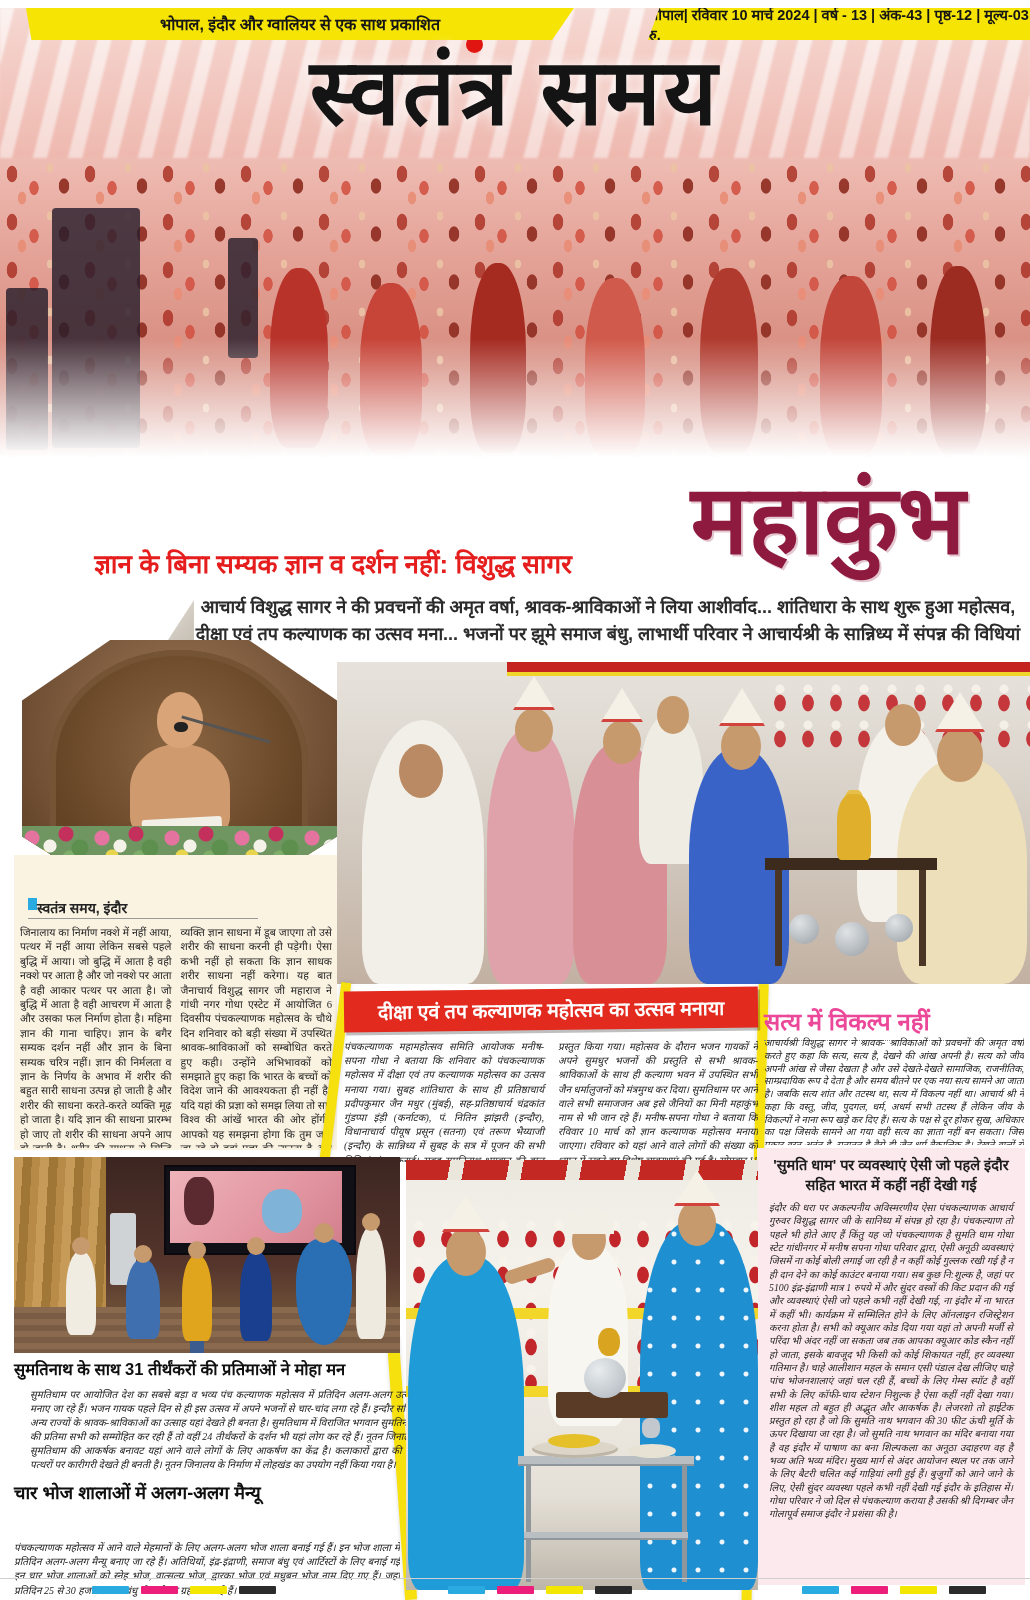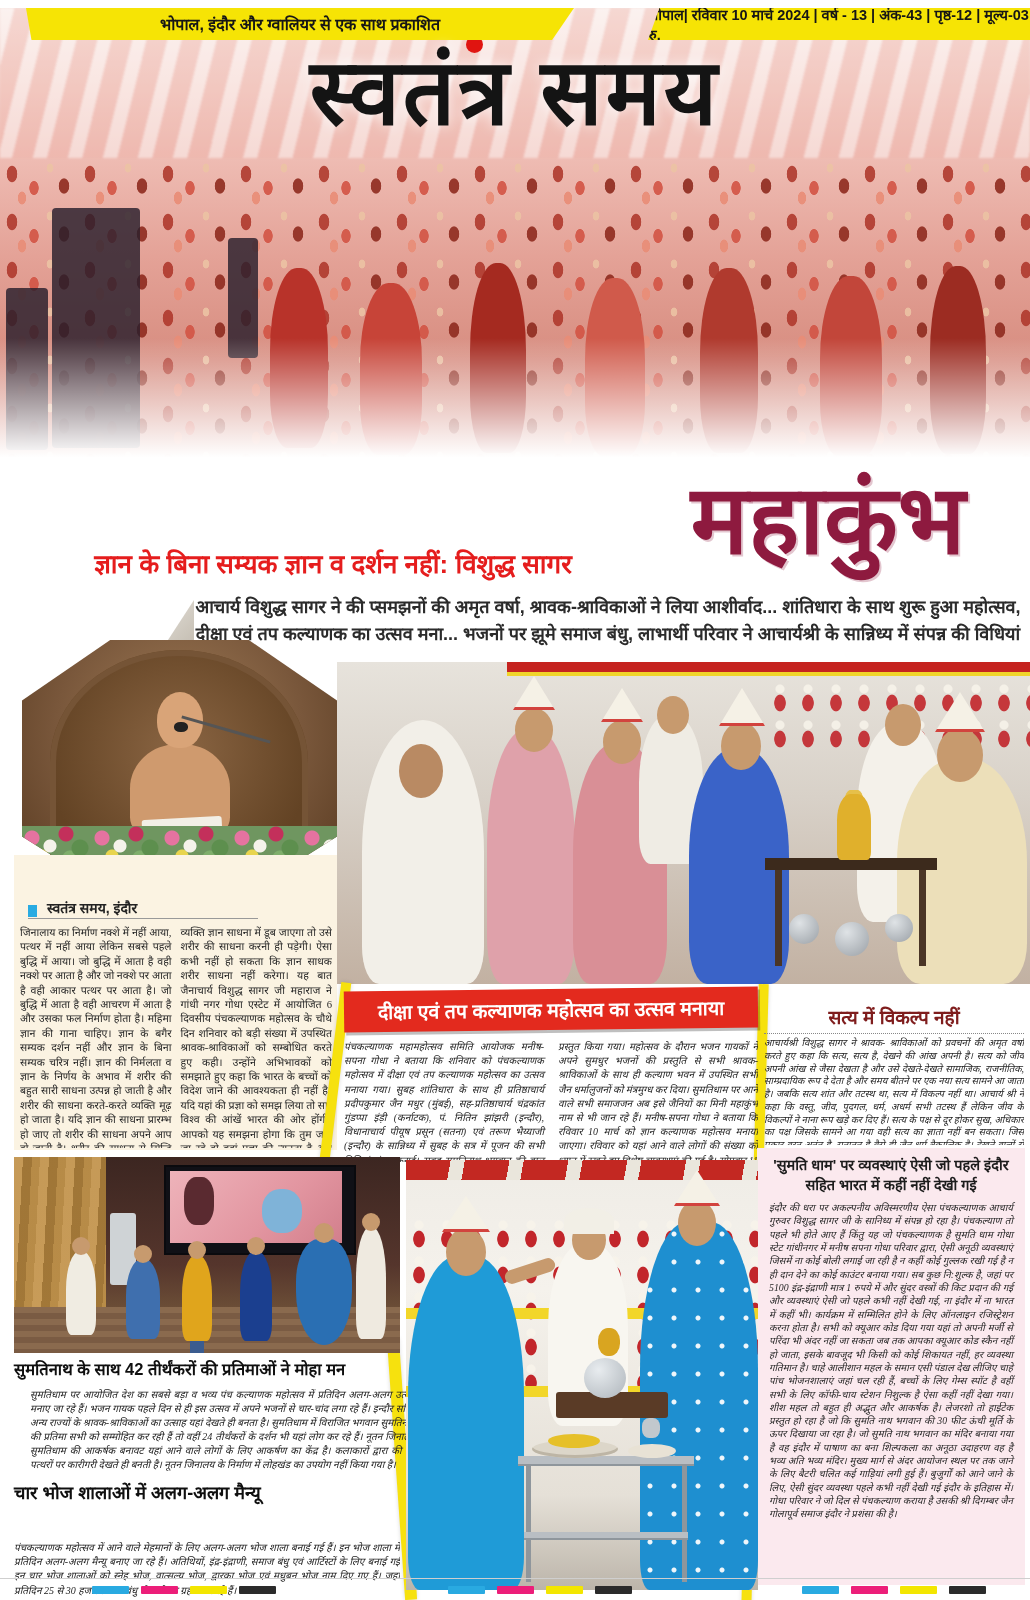--- a/index.html
+++ b/index.html
@@ -59,21 +59,21 @@
           radial-gradient(circle 8px at 10px 12px,#e573a0 0 7px,transparent 8px),
           radial-gradient(circle 7px at 28px 20px,#f5f2ea 0 6px,transparent 7px),
           radial-gradient(circle 8px at 44px 8px,#c3305b 0 7px,transparent 8px),
           radial-gradient(circle 9px at 58px 22px,#5d8f4e 0 8px,transparent 9px),
           radial-gradient(circle 7px at 20px 30px,#e8d44d 0 6px,transparent 7px),
           radial-gradient(circle 8px at 48px 32px,#7fae6b 0 7px,transparent 8px);
         background-size:70px 38px;background-color:#6f9660;}
 
   
   .left-panel{left:14px;top:855px;width:323px;height:295px;background:#fbf3e2;overflow:hidden;}
-  .credit-row{left:28px;top:898px;width:290px;display:flex;align-items:flex-end;gap:10px;}
+  .credit-row{left:28px;top:898px;width:290px;display:flex;align-items:flex-start;}
   .credit-sq{width:9px;height:12px;background:#29abe2;}
   .credit-txt{font-weight:700;font-size:14px;color:#222;}
   .credit-rule{left:28px;top:918px;width:230px;border-top:1px solid #999;}
   .lcols{left:20px;top:926px;width:312px;height:222px;display:flex;gap:9px;overflow:hidden;}
   .lcol{width:152px;font-family:"Liberation Serif","DejaVu Serif",serif;font-size:10.6px;line-height:1.36;
         text-align:justify;color:#262626;}
 
   
   .cphoto{left:337px;top:662px;width:693px;height:322px;overflow:hidden;
           background:linear-gradient(180deg,#e7e3dc 0%,#d8d1c8 42%,#c2b1a2 100%);}
@@ -89,22 +89,22 @@
 
   
   .banner{left:344px;top:989px;width:414px;height:41px;background:#e32a1e;color:#fff;display:flex;align-items:center;
           justify-content:center;font-size:19.5px;font-weight:800;white-space:nowrap;transform:rotate(-.7deg);
           box-shadow:2px 3px 0 rgba(0,0,0,.25);}
   .dikshacols{left:344px;top:1040px;width:414px;height:122px;display:flex;gap:14px;overflow:hidden;}
   .dcol{width:200px;font-family:"Liberation Serif","DejaVu Serif",serif;font-style:italic;font-size:10px;
         line-height:1.42;text-align:justify;color:#1f1f1f;}
 
   
-  .satya-title{left:764px;top:1004px;width:260px;font-size:19px;font-weight:800;color:#7f1d1d;
-               border-bottom:1px dotted #888;padding-bottom:3px;text-align:center;}
+  .satya-title{left:764px;top:1004px;width:260px;font-size:24px;font-weight:800;color:#ec4899;
+               border-bottom:1px dotted #888;padding-bottom:3px;}
   .satya-body{left:764px;top:1037px;width:260px;height:108px;overflow:hidden;font-family:"Liberation Serif","DejaVu Serif",serif;
               font-style:italic;font-size:9.6px;line-height:1.33;text-align:justify;color:#262626;}
 
   
   .pinkbox{left:757px;top:1148px;width:268px;height:437px;background:#fbe9ee;overflow:hidden;padding:8px 12px;box-sizing:border-box;}
   .pink-title{font-size:14.5px;font-weight:800;text-align:center;color:#1c1c1c;line-height:1.35;margin-bottom:6px;}
   .pink-body{font-family:"Liberation Serif","DejaVu Serif",serif;font-style:italic;font-size:9.8px;line-height:1.36;
              text-align:justify;color:#262626;}
 
   
@@ -166,21 +166,21 @@
   </div>
   <div class="abs masthead-dot"></div>
   <div class="abs band band-left">भोपाल, इंदौर और ग्वालियर से एक साथ प्रकाशित</div>
 
   <div class="abs masthead">स्वतंत्र समय</div>
   <div class="abs band band-right">भोपाल| रविवार 10 मार्च 2024 | वर्ष - 13 | अंक-43 | पृष्ठ-12 | मूल्य-03 रु.</div>
 
   <div class="abs h-maroon">महाकुंभ</div>
   <div class="abs h-sub">ज्ञान के बिना सम्यक ज्ञान व दर्शन नहीं: विशुद्ध सागर</div>
   <div class="abs ornament"></div>
-  <div class="abs lead">आचार्य विशुद्ध सागर ने की प्समझनों की अमृत वर्षा, श्रावक-श्राविकाओं ने लिया आशीर्वाद... शांतिधारा के साथ शुरू हुआ महोत्सव, दीक्षा एवं तप कल्याणक का उत्सव मना... भजनों पर झूमे समाज बंधु, लाभार्थी परिवार ने आचार्यश्री के सान्निध्य में संपन्न की विधियां</div>
+  <div class="abs lead">आचार्य विशुद्ध सागर ने की प्रवचनों की अमृत वर्षा, श्रावक-श्राविकाओं ने लिया आशीर्वाद... शांतिधारा के साथ शुरू हुआ महोत्सव, दीक्षा एवं तप कल्याणक का उत्सव मना... भजनों पर झूमे समाज बंधु, लाभार्थी परिवार ने आचार्यश्री के सान्निध्य में संपन्न की विधियां</div>
 
   <div class="abs monk">
     <div class="abs monk-arch"></div>
     <div class="abs monk-torso"></div>
     <div class="abs monk-head"></div>
     <div class="abs monk-mic"></div>
     <div class="abs monk-michead"></div>
     <div class="abs monk-book"></div>
     <div class="abs flowers"></div>
   </div>
@@ -264,21 +264,21 @@
     <div class="abs blob" style="left:168px;top:98px;width:30px;height:86px;background:#e0a51c;box-shadow:0 40px 0 -8px #3b5c8f;"></div>
     <div class="abs head" style="left:174px;top:84px;width:18px;height:18px;"></div>
     <div class="abs blob" style="left:226px;top:94px;width:32px;height:90px;background:#1b3f8f;box-shadow:0 44px 0 -8px #46engage"></div>
     <div class="abs head" style="left:233px;top:80px;width:18px;height:18px;"></div>
     <div class="abs blob" style="left:282px;top:82px;width:56px;height:106px;border-radius:40% 40% 50% 50%;background:#2a6fb3;"></div>
     <div class="abs head" style="left:300px;top:66px;width:20px;height:20px;"></div>
     <div class="abs blob" style="left:342px;top:70px;width:30px;height:112px;background:#efeae0;"></div>
     <div class="abs head" style="left:348px;top:56px;width:18px;height:18px;"></div>
   </div>
 
-  <div class="abs pratima-title">सुमतिनाथ के साथ 42 तीर्थंकरों की प्रतिमाओं ने मोहा मन</div>
+  <div class="abs pratima-title">सुमतिनाथ के साथ 31 तीर्थंकरों की प्रतिमाओं ने मोहा मन</div>
   <div class="abs pratima-body">सुमतिधाम पर आयोजित देश का सबसे बड़ा व भव्य पंच कल्याणक महोत्सव में प्रतिदिन अलग-अलग उत्सव मनाए जा रहे हैं। भजन गायक पहले दिन से ही इस उत्सव में अपने भजनों से चार-चांद लगा रहे हैं। इन्दौर सहित अन्य राज्यों के श्रावक-श्राविकाओं का उत्साह यहां देखते ही बनता है। सुमतिधाम में विराजित भगवान सुमतिनाथ की प्रतिमा सभी को सम्मोहित कर रही हैं तो वहीं 24 तीर्थंकरों के दर्शन भी यहां लोग कर रहे हैं। नूतन जिनालय सुमतिधाम की आकर्षक बनावट यहां आने वाले लोगों के लिए आकर्षण का केंद्र है। कलाकारों द्वारा की गई पत्थरों पर कारीगरी देखते ही बनती है। नूतन जिनालय के निर्माण में लोहखंड का उपयोग नहीं किया गया है।</div>
   <div class="abs bhoj-title">चार भोज शालाओं में अलग-अलग मैन्यू</div>
   <div class="abs bhoj-body">पंचकल्याणक महोत्सव में आने वाले मेहमानों के लिए अलग-अलग भोज शाला बनाई गई हैं। इन भोज शाला में प्रतिदिन अलग-अलग मैन्यू बनाए जा रहे हैं। अतिथियों, इंद्र-इंद्राणी, समाज बंधु एवं आर्टिस्टों के लिए बनाई गई इन चार भोज शालाओं को स्नेह भोज, वात्सल्य भोज, द्वारका भोज एवं मधुबन भोज नाम दिए गए हैं। जहां प्रतिदिन 25 से 30 हजार समाज बंधु जैन भोजन ग्रहण कर रहे हैं।</div>
 
   <div class="abs bcphoto">
     <div class="abs bc-canopy"></div>
     <div class="abs bc-shelf idolrow"></div>
     <div class="abs bc-ystripe" style="left:0;top:148px;width:352px;height:11px;"></div>
     <div class="abs bc-ystripe" style="left:0;top:226px;width:352px;height:11px;"></div>
 

